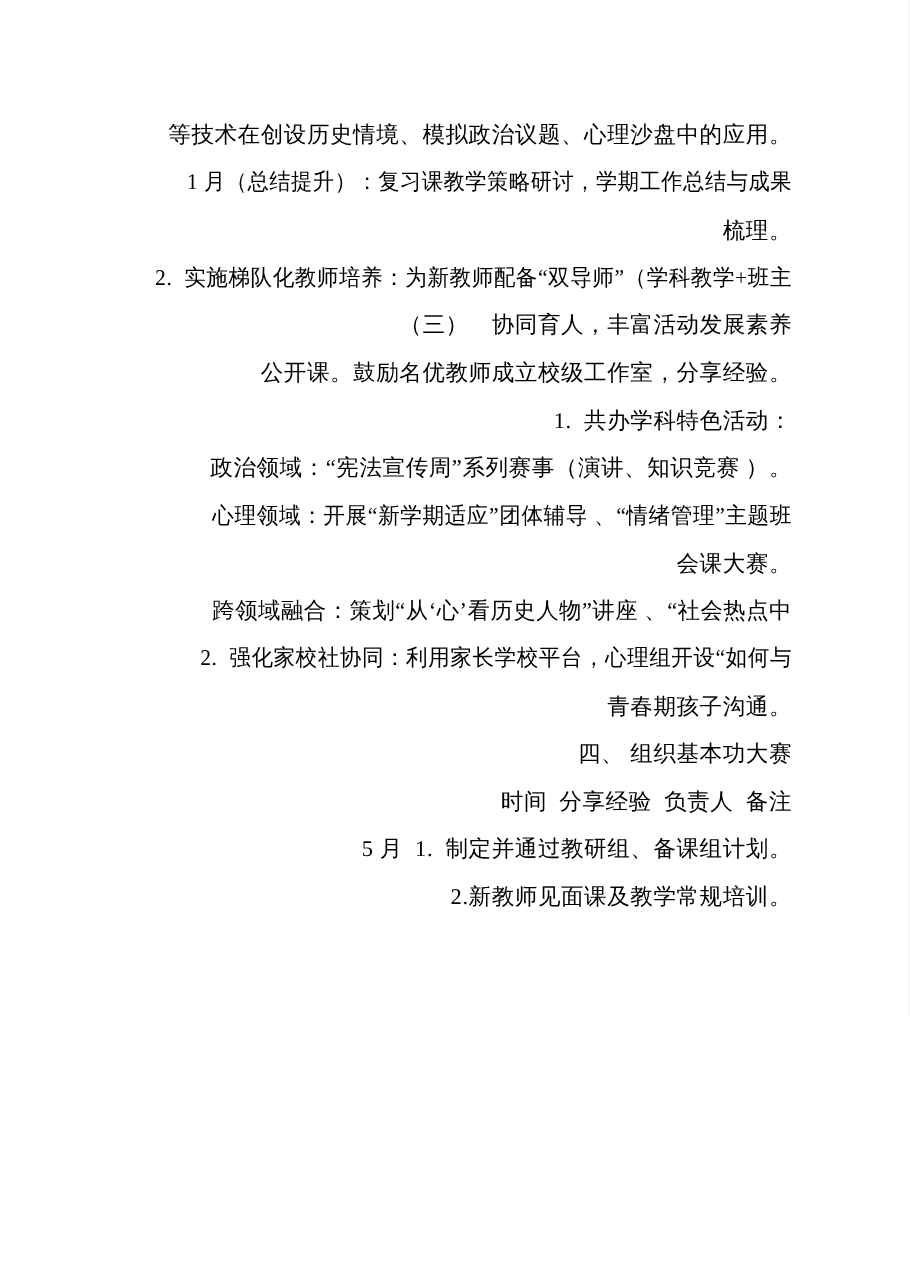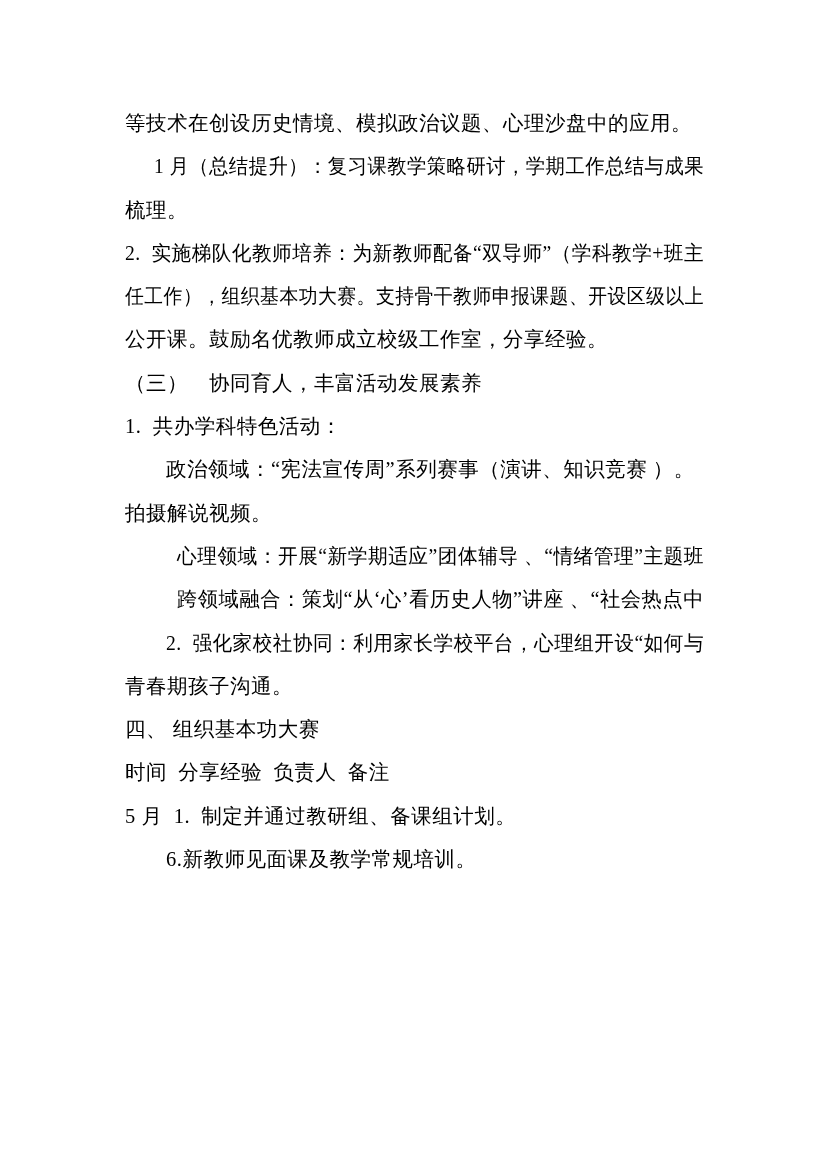--- a/index.html
+++ b/index.html
@@ -7,23 +7,24 @@
     position: relative;
     width: 827px;
     height: 1170px;
     background: #ffffff;
     color: #000000;
     font-family: "Liberation Serif", "DejaVu Serif", serif;
     overflow: hidden;
   }
   .content {
     position: absolute;
-    left: 125px;
+    left: 141px;
     top: 102px;
     width: 579px;
+    text-align: right;
   }
   .line {
     height: 43.3px;
     line-height: 43.3px;
     font-size: 20.5px;
     white-space: pre;
     letter-spacing: 0.5px;
   }
   .line > span {
     display: inline-block;
@@ -35,28 +36,27 @@
 </style>
 </head>
 <body>
 
 <div class="page">
   <div class="content">
     <div class="line"><span>等技术在创设历史情境、模拟政治议题、心理沙盘中的应用。</span></div>
     <div class="line fill" style="padding-left:29px"><span style="transform: scaleX(0.94279);">1 月（总结提升）：复习课教学策略研讨，学期工作总结与成果</span></div>
     <div class="line"><span>梳理。</span></div>
     <div class="line fill"><span style="transform: scaleX(0.957198);">2.  实施梯队化教师培养：为新教师配备“双导师”（学科教学+班主</span></div>
-    <div class="line fill"><span style="transform: scaleX(0.919048);">任工作），组织基本功大赛。支持骨干教师申报课题、开设区级以上</span></div>
+    <div class="line"><span>（三）　协同育人，丰富活动发展素养</span></div>
     <div class="line"><span>公开课。鼓励名优教师成立校级工作室，分享经验。</span></div>
-    <div class="line"><span>（三）　协同育人，丰富活动发展素养</span></div>
     <div class="line"><span>1.  共办学科特色活动：</span></div>
     <div class="line" style="padding-left:41px"><span>政治领域：“宪法宣传周”系列赛事（演讲、知识竞赛 ）。</span></div>
-    <div class="line"><span>拍摄解说视频。</span></div>
     <div class="line fill" style="padding-left:52px"><span style="transform: scaleX(0.961624);">心理领域：开展“新学期适应”团体辅导 、“情绪管理”主题班</span></div>
+    <div class="line"><span>会课大赛。</span></div>
     <div class="line fill" style="padding-left:52px"><span style="transform: scaleX(0.990456);">跨领域融合：策划“从‘心’看历史人物”讲座 、“社会热点中</span></div>
     <div class="line fill" style="padding-left:41px"><span style="transform: scaleX(0.956896);">2.  强化家校社协同：利用家长学校平台，心理组开设“如何与</span></div>
     <div class="line"><span>青春期孩子沟通。</span></div>
     <div class="line"><span>四、 组织基本功大赛</span></div>
     <div class="line"><span>时间  分享经验  负责人  备注</span></div>
     <div class="line"><span>5 月  1.  制定并通过教研组、备课组计划。</span></div>
-    <div class="line" style="padding-left:41px"><span>6.新教师见面课及教学常规培训。</span></div>
+    <div class="line" style="padding-left:41px"><span>2.新教师见面课及教学常规培训。</span></div>
   </div>
 </div>
 
 </body></html>

